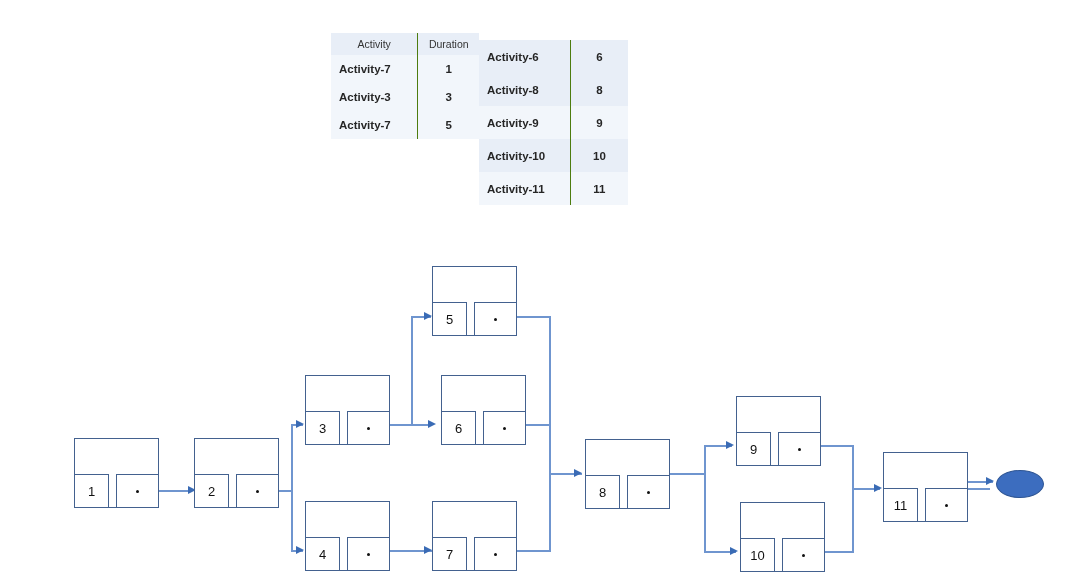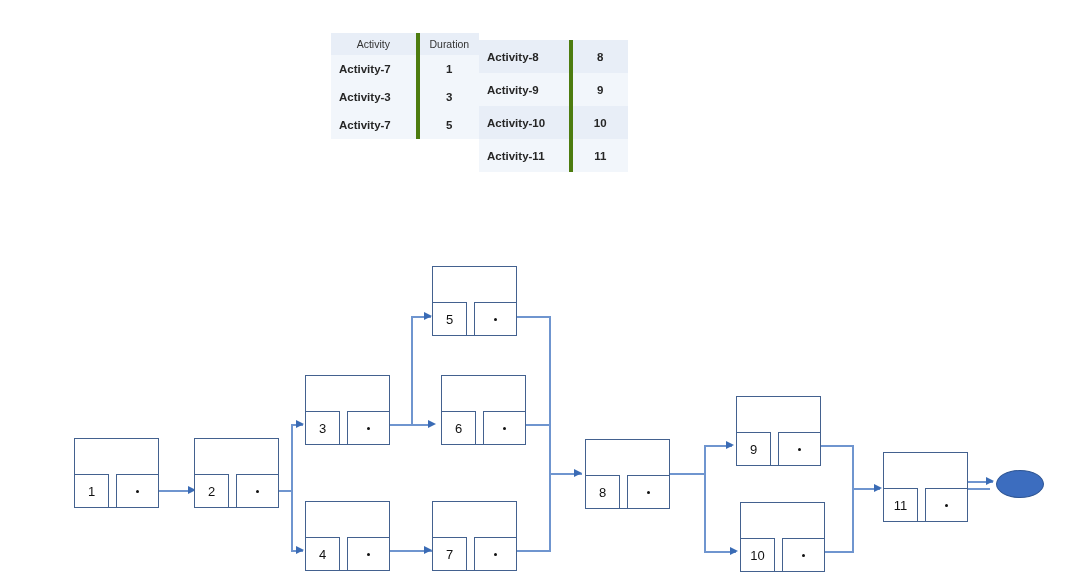--- a/index.html
+++ b/index.html
@@ -41,21 +41,21 @@
     font-weight: bold;
     text-align: left;
     padding-left: 8px;
     font-size: 11.5px;
   }
   .tbl .val {
     font-weight: bold;
     font-size: 11.5px;
   }
   .tbl tr.alt td { background: #f2f6fb; }
-  .tbl .colsep { border-left: 4px solid #4d7c0f; }
+  .tbl .colsep { border-left: 1px solid #4d7c0f; }
 
   #table-left  { left: 331px; top: 33px;  width: 148px; }
   #table-right { left: 479px; top: 40px;  width: 149px; }
 
   #table-left  tr { height: 28px; }
   #table-left  tr.head { height: 22px; }
   #table-right tr { height: 33px; }
 
   #table-left  td.c-name { width: 84px; }
   #table-left  td.c-val  { width: 64px; }
@@ -133,20 +133,24 @@
     <tr class="alt">
       <td class="name c-name">Activity-7</td>
       <td class="val c-val colsep">5</td>
     </tr>
   </tbody>
 </table>
 
 <table class="tbl" id="table-right">
   <tbody>
     <tr>
+      <td class="name c-name">Activity-6</td>
+      <td class="val c-val colsep">6</td>
+    </tr>
+    <tr>
       <td class="name c-name">Activity-8</td>
       <td class="val c-val colsep">8</td>
     </tr>
     <tr class="alt">
       <td class="name c-name">Activity-9</td>
       <td class="val c-val colsep">9</td>
     </tr>
     <tr>
       <td class="name c-name">Activity-10</td>
       <td class="val c-val colsep">10</td>

